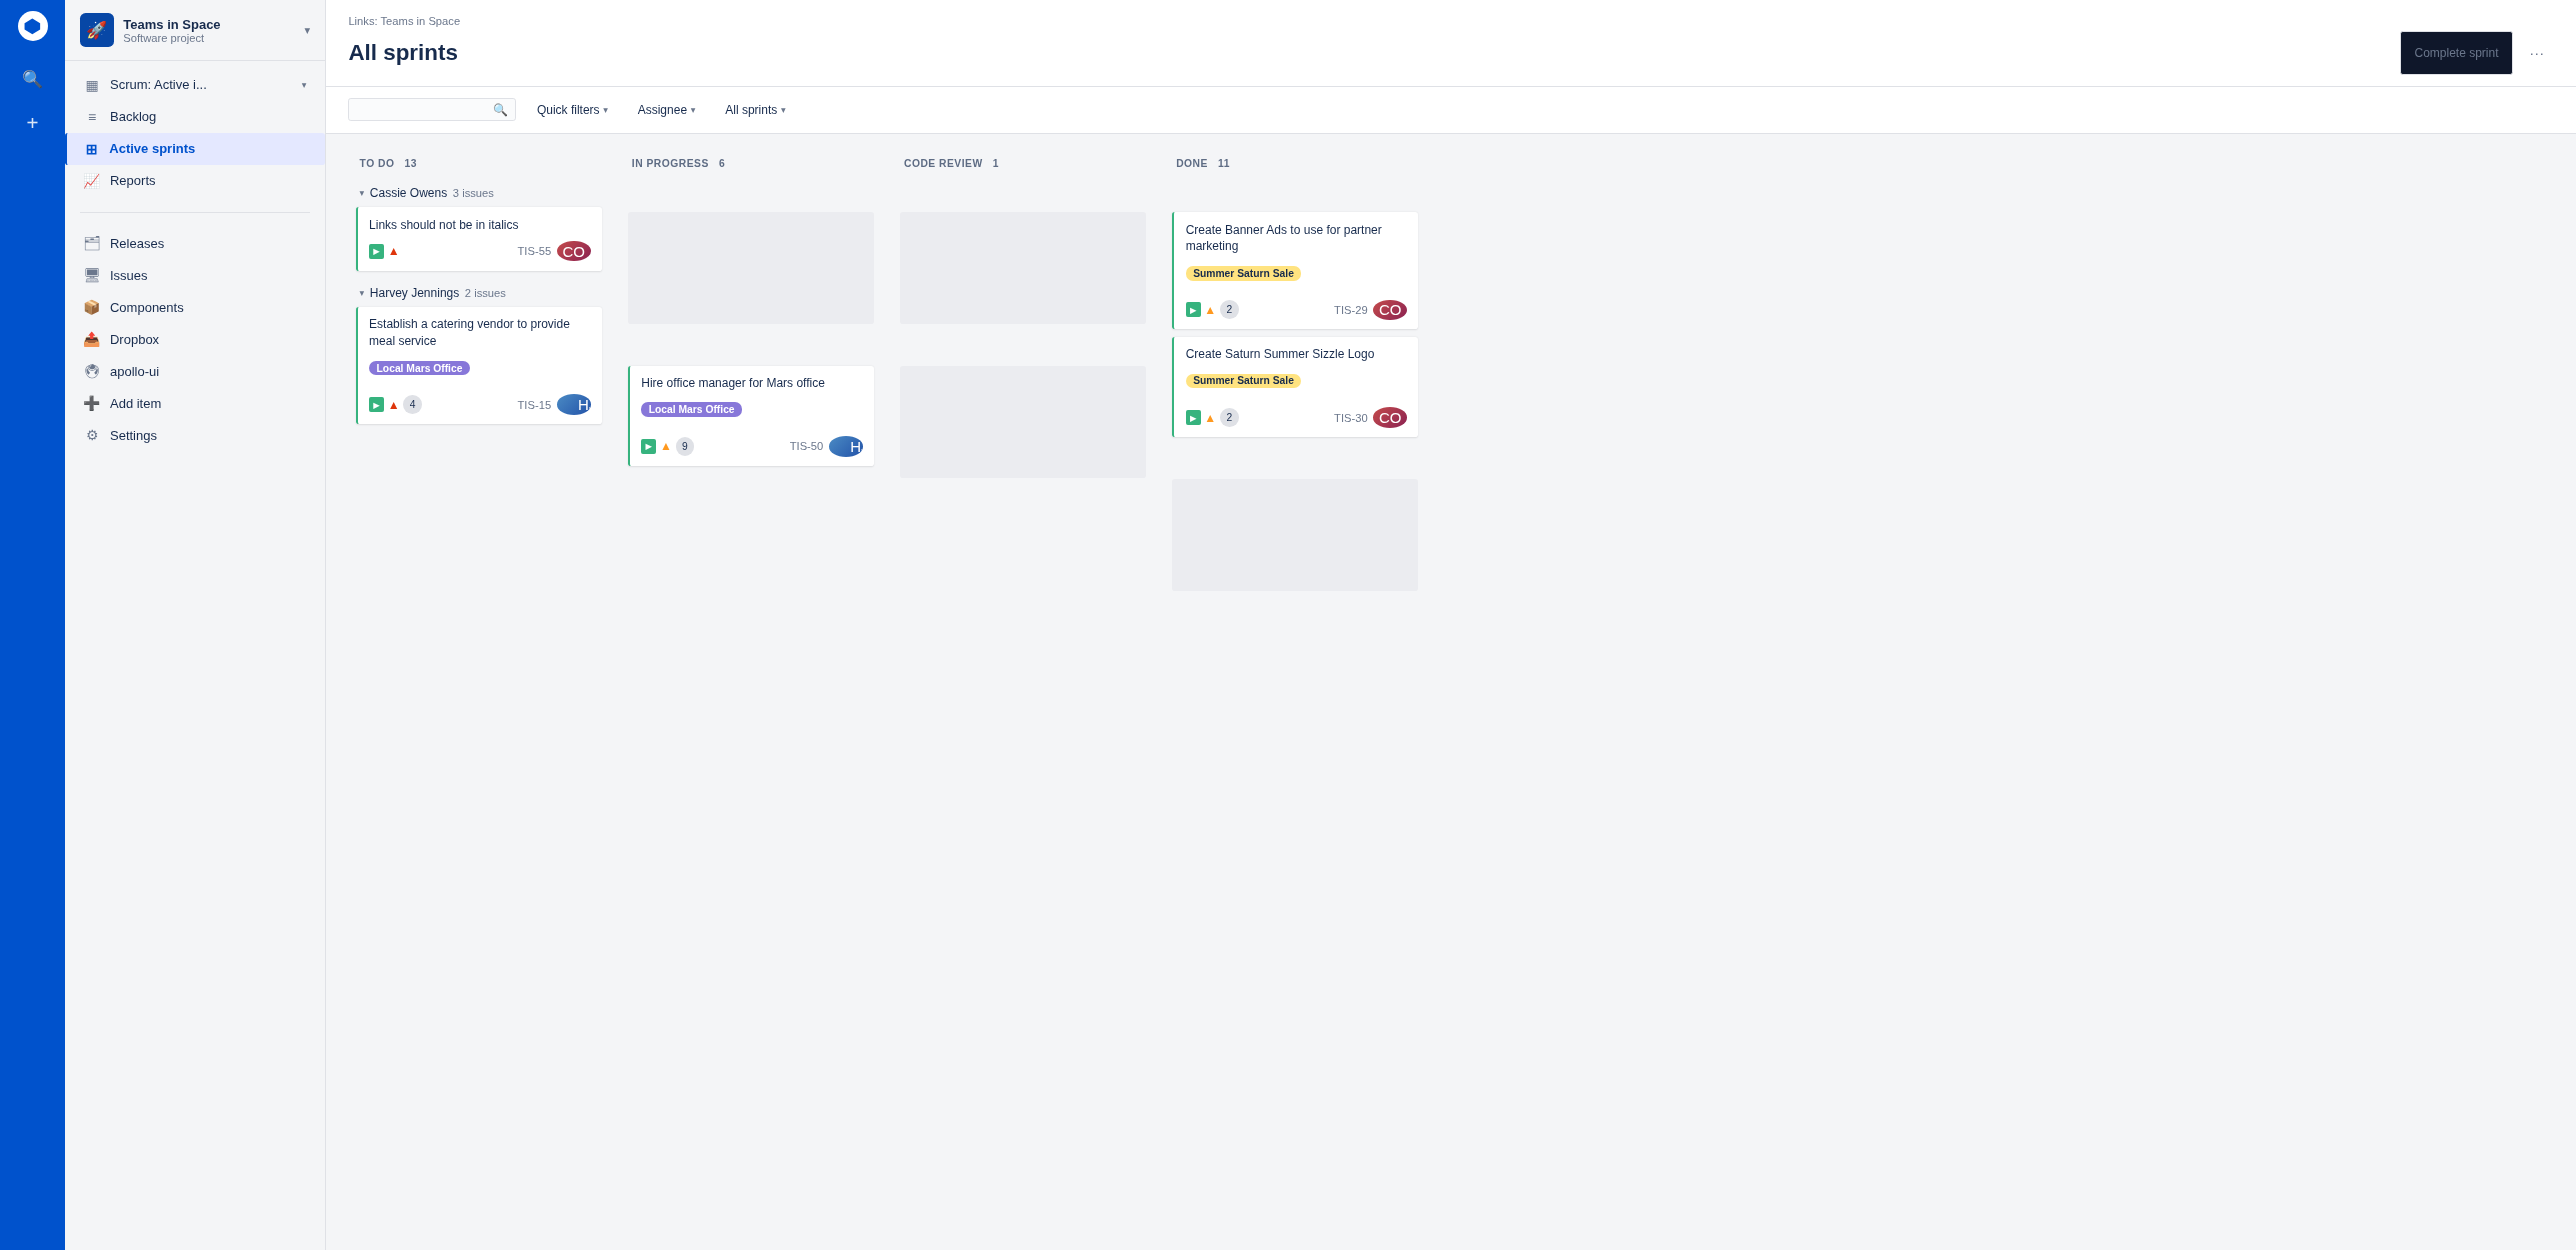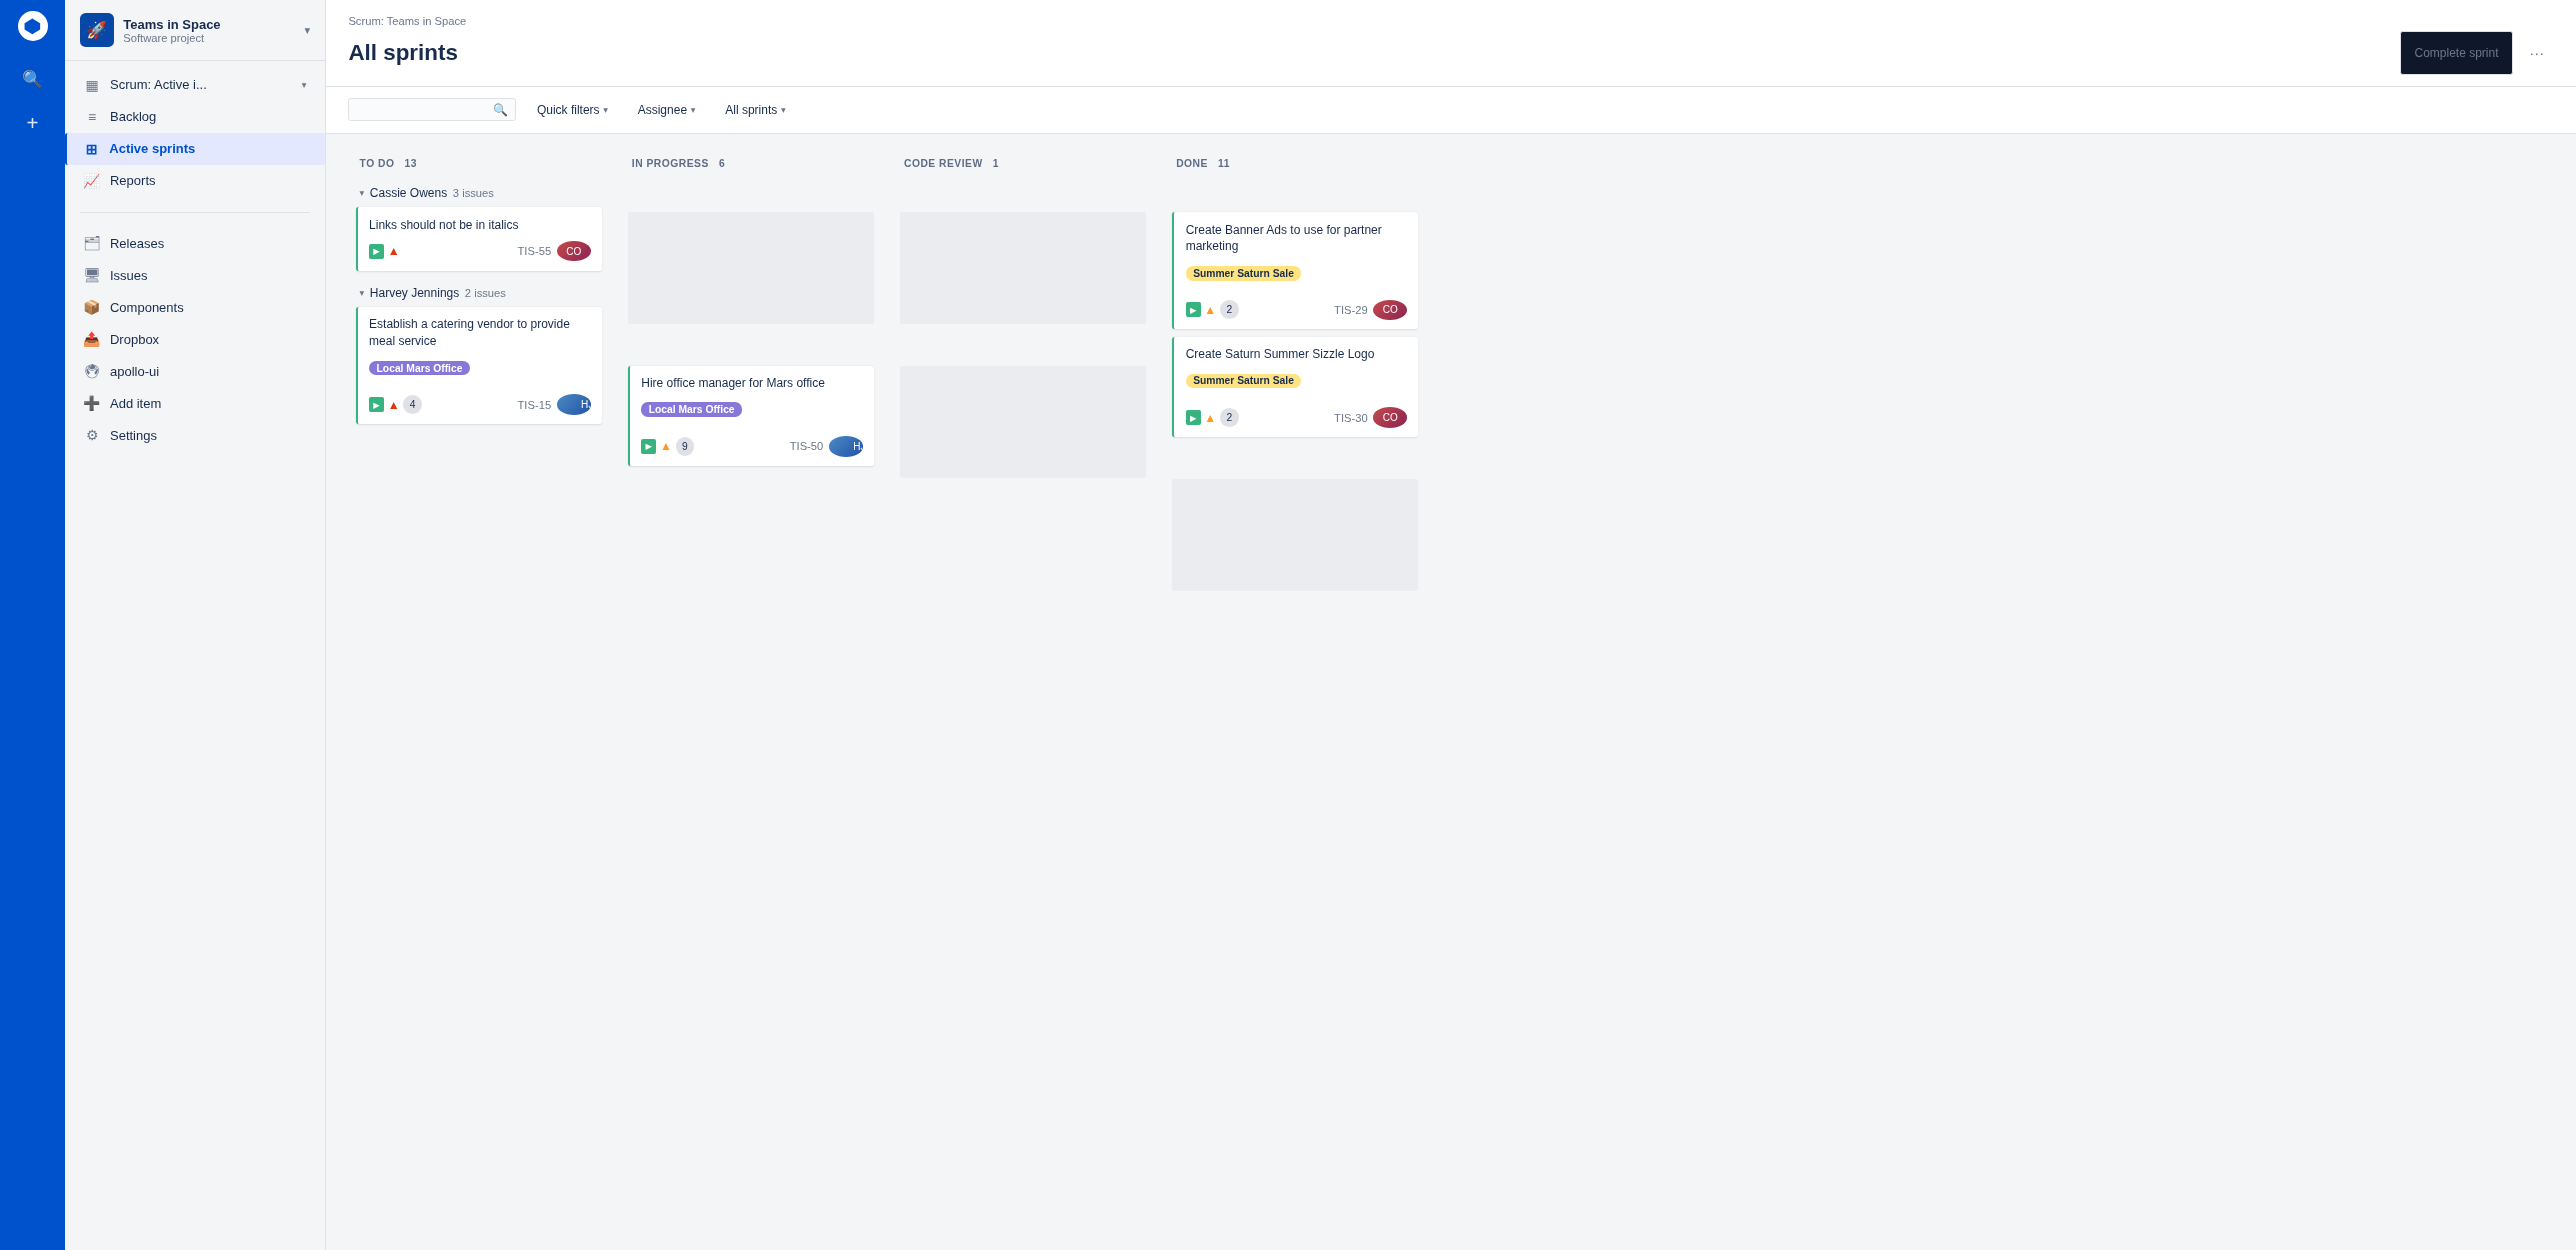--- a/index.html
+++ b/index.html
@@ -185,21 +185,21 @@
     .card-footer {
       display: flex; align-items: center; gap: 5.6px;
       font-size: 11.2px; color: #6b778c;
     }
     .card-icons { display: flex; gap: 3.7px; align-items: center; flex: 1; }
     .card-icon-story { width: 15px; height: 15px; background: #36b37e; border-radius: 1.9px; display: flex; align-items: center; justify-content: center; color: white; font-size: 8.4px; }
     .card-icon-priority-red { color: #de350b; font-size: 12px; }
     .card-icon-priority-orange { color: #ff991f; font-size: 12px; }
     .card-badge { background: #dfe1e6; border-radius: 50%; width: 18.7px; height: 18.7px; display: flex; align-items: center; justify-content: center; font-size: 10.3px; color: #172b4d; }
     .card-id { margin-left: auto; font-size: 11.2px; color: #6b778c; }
-    .card-avatar { width: 34px; height: 20.5px; border-radius: 50%; background: #6554c0; display: flex; align-items: center; justify-content: center; color: white; font-size: 10px; overflow: hidden; }
+    .card-avatar { width: 34px; height: 20.5px; border-radius: 50%; background: #6554c0; display: flex; align-items: center; justify-content: center; color: white; font-size: 15px; overflow: hidden; }
     .avatar-cassie { background: linear-gradient(135deg, #c44b4b, #8b2252); }
     .avatar-harvey { background: linear-gradient(135deg, #4b8bc4, #2252a8); padding-left: 27px; }
 
     .empty-card {
       background: #ebecf0;
       border-radius: 2.8px;
       min-height: 112px;
       margin-bottom: 7.5px;
     }
   </style>
@@ -280,21 +280,21 @@
     <div class="sidebar-item">
       <span class="sidebar-item-icon">⚙</span>
       <span>Settings</span>
     </div>
   </div>
 </div>
 
 <div class="main">
 
   <div class="main-header">
-    <div class="breadcrumb">Scrum: Teams in Space</div>
+    <div class="breadcrumb">Links: Teams in Space</div>
     <div style="display:flex; align-items:center; justify-content:space-between;">
       <h1 class="page-title">All sprints</h1>
       <div style="display:flex; gap:7.5px; padding-bottom:11.2px;">
         <button class="complete-sprint-btn">Complete sprint</button>
         <button class="more-btn">···</button>
       </div>
     </div>
   </div>
 
   <div class="toolbar">

